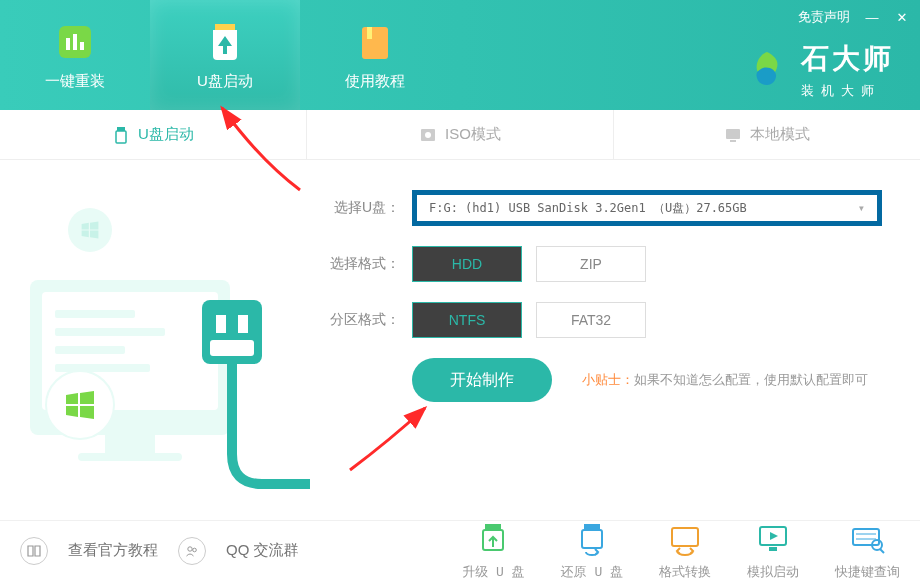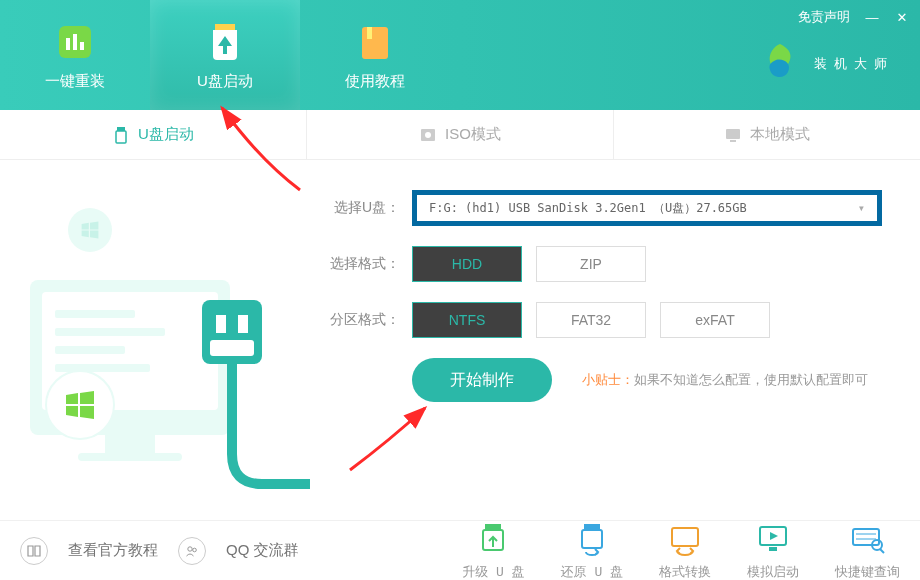--- a/index.html
+++ b/index.html
@@ -89,20 +89,21 @@
     <span class="win-ctrl">—</span>
     <span class="win-ctrl">✕</span>
   </div>
 
   <div class="brand">
     <svg width="44" height="44" viewBox="0 0 44 44">
         <path d="M22 4 C30 8 36 14 30 24 C26 30 14 30 12 22 C10 14 16 6 22 4 Z" fill="#7ad847"></path>
         <path d="M18 20 C26 18 34 24 30 32 C26 40 14 38 12 30 C10 24 14 22 18 20 Z" fill="#1a9cc7"></path>
       </svg>
     <div class="brand-text">
+      <div class="brand-title">石大师</div>
       <div class="brand-sub">装机大师</div>
     </div>
   </div>
 </div>
 
 <div class="subtabs">
   <div class="subtab active">
     <svg width="18" height="18" viewBox="0 0 18 18">
         <rect x="5" y="1" width="8" height="4" fill="#2bb8a8"></rect>
         <rect x="4" y="5" width="10" height="12" rx="1" fill="none" stroke="#2bb8a8" stroke-width="1.5"></rect>
@@ -173,21 +174,20 @@
         <div class="opt active">HDD</div>
         <div class="opt">ZIP</div>
       </div>
     </div>
 
     <div class="row">
       <div class="row-label">分区格式：</div>
       <div class="opt-group">
         <div class="opt active">NTFS</div>
         <div class="opt">FAT32</div>
-        <div class="opt">exFAT</div>
       </div>
     </div>
 
     <div class="action-row">
       <div class="primary-btn">开始制作</div>
       <div class="tip">
         <span class="orange">小贴士：</span><span>如果不知道怎么配置，使用默认配置即可</span>
       </div>
     </div>
   </div>

